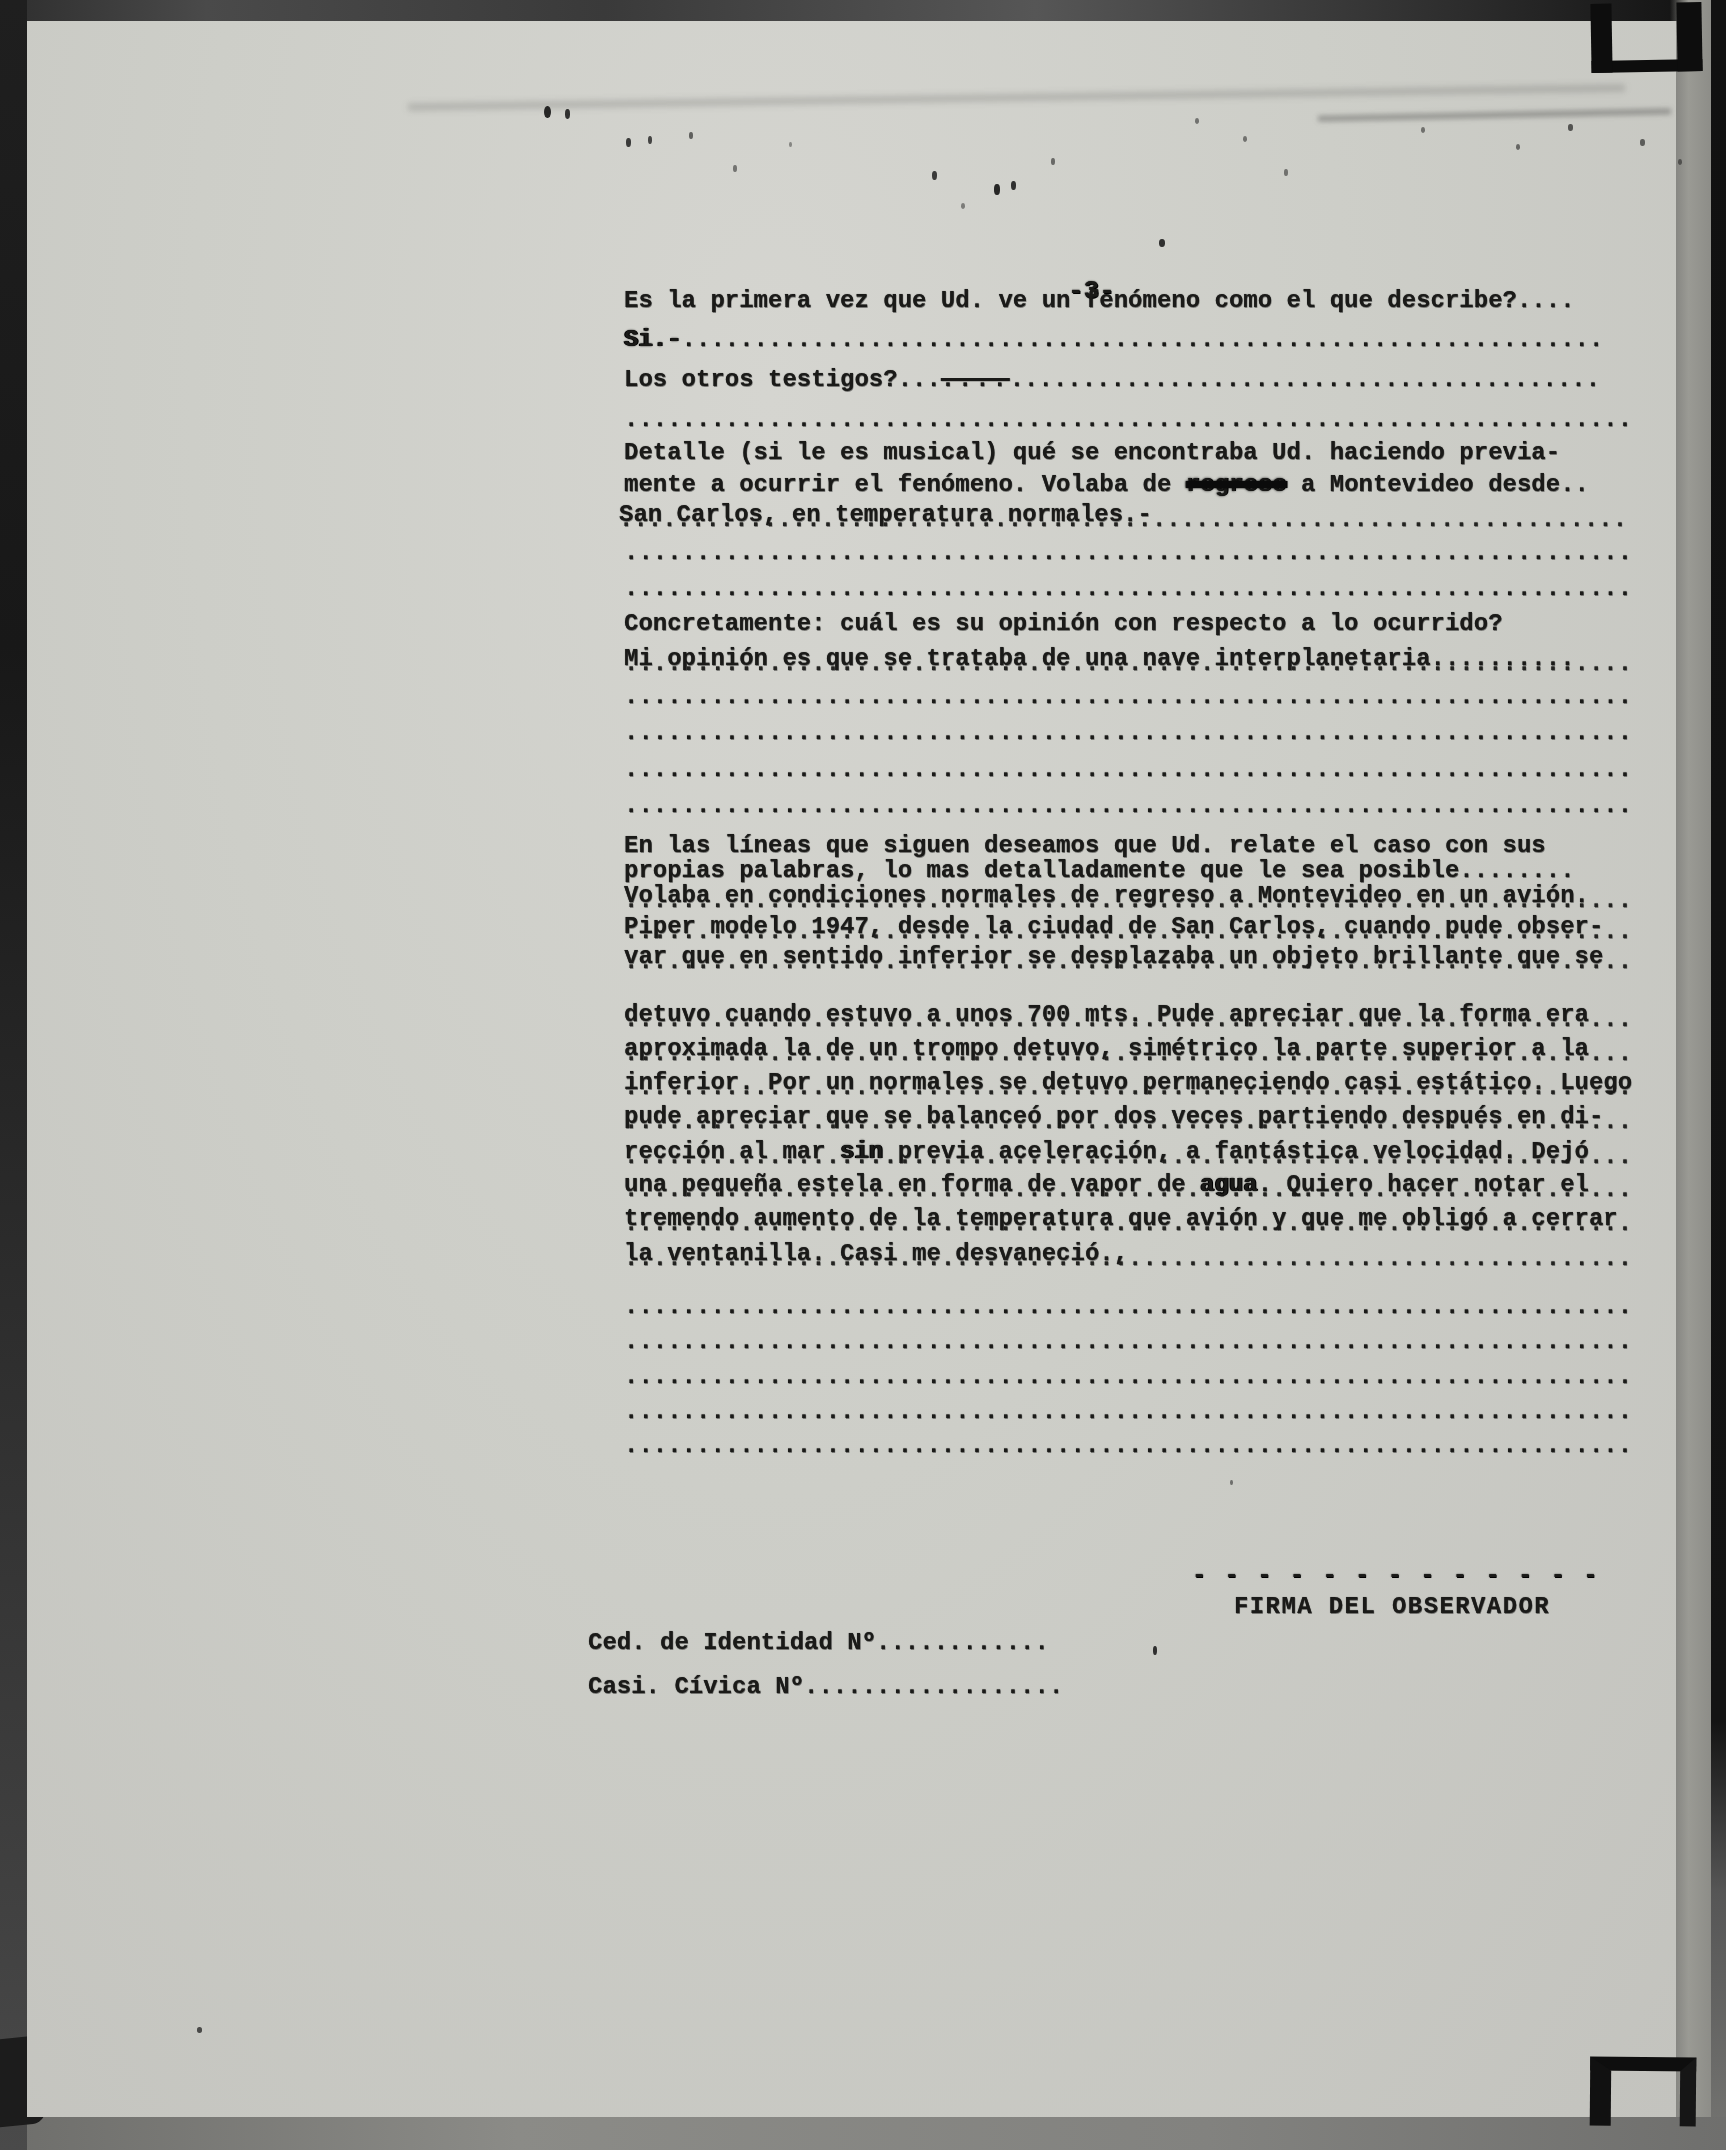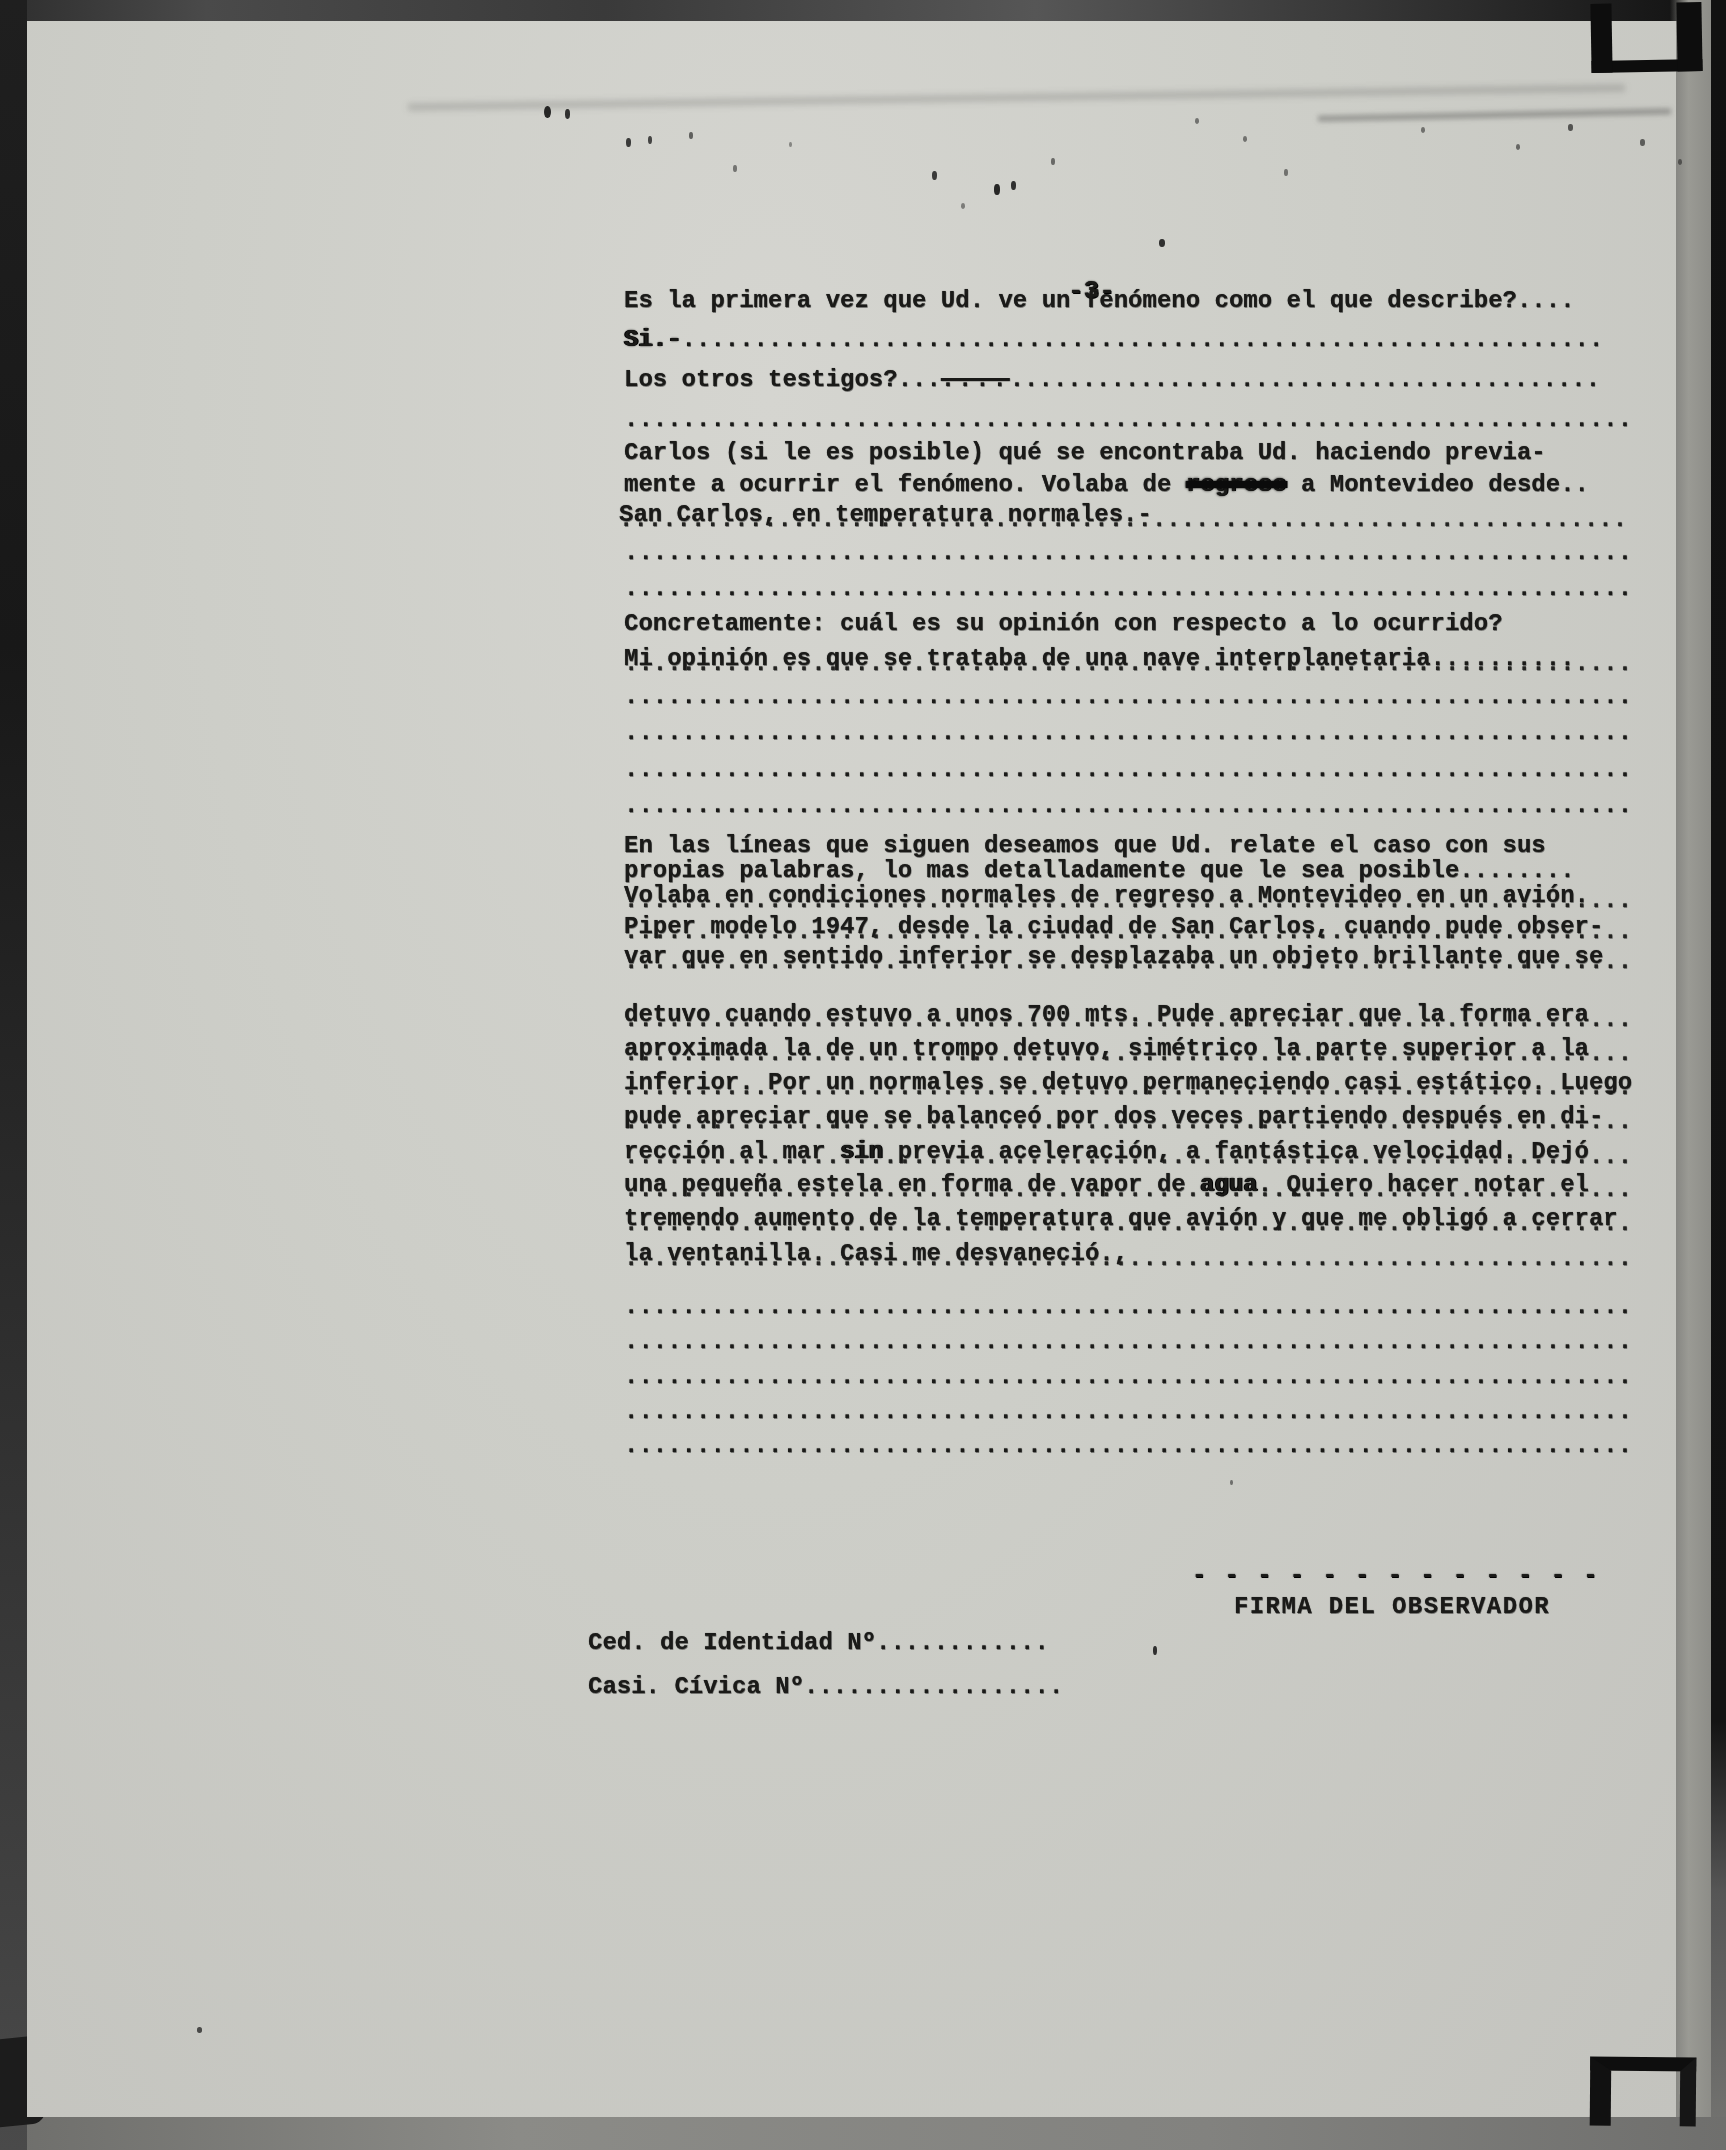--- a/index.html
+++ b/index.html
@@ -73,21 +73,21 @@
   <div id="wedge-bl" class="edge"></div>
 
   <div id="paper">
     <div id="pagenum" class="tw">-3-</div>
 
     <div id="typed-area">
         <div class="line tw" style="top: 268px; left: 597px;"><span class="txt"><span>Es la primera vez que Ud. ve un fenómeno como el que describe?....</span></span></div>
         <div class="line tw" style="top: 307px; left: 597px;"><span class="txt"><span class="smudge">Si.-</span><span>................................................................</span></span></div>
         <div class="line tw" style="top: 347px; left: 597px;"><span class="txt"><span>Los otros testigos?...</span><span class="overdash">....</span><span>.........................................</span></span></div>
         <div class="line tw" style="top: 387px; left: 597px;"><span class="txt"><span>......................................................................</span></span></div>
-        <div class="line tw" style="top: 420px; left: 597px;"><span class="txt"><span>Carlos (si le es posible) qué se encontraba Ud. haciendo previa-</span></span></div>
+        <div class="line tw" style="top: 420px; left: 597px;"><span class="txt"><span>Detalle (si le es musical) qué se encontraba Ud. haciendo previa-</span></span></div>
         <div class="line tw" style="top: 452px; left: 597px;"><span class="txt"><span>mente a ocurrir el fenómeno. Volaba de </span><span class="xout">regreso</span><span> a Montevideo desde..</span></span></div>
         <div class="line tw" style="top: 482px; left: 592px;"><span class="under">......................................................................</span><span class="txt"><span>San Carlos, en temperatura normales.-</span></span></div>
         <div class="line tw" style="top: 520px; left: 597px;"><span class="txt"><span>......................................................................</span></span></div>
         <div class="line tw" style="top: 556px; left: 597px;"><span class="txt"><span>......................................................................</span></span></div>
         <div class="line tw" style="top: 591px; left: 597px;"><span class="txt"><span>Concretamente: cuál es su opinión con respecto a lo ocurrido?</span></span></div>
         <div class="line tw" style="top: 626px; left: 597px;"><span class="under">......................................................................</span><span class="txt"><span>Mi opinión es que se trataba de una nave interplanetaria..........</span></span></div>
         <div class="line tw" style="top: 664px; left: 597px;"><span class="txt"><span>......................................................................</span></span></div>
         <div class="line tw" style="top: 700px; left: 597px;"><span class="txt"><span>......................................................................</span></span></div>
         <div class="line tw" style="top: 737px; left: 597px;"><span class="txt"><span>......................................................................</span></span></div>
         <div class="line tw" style="top: 773px; left: 597px;"><span class="txt"><span>......................................................................</span></span></div>

